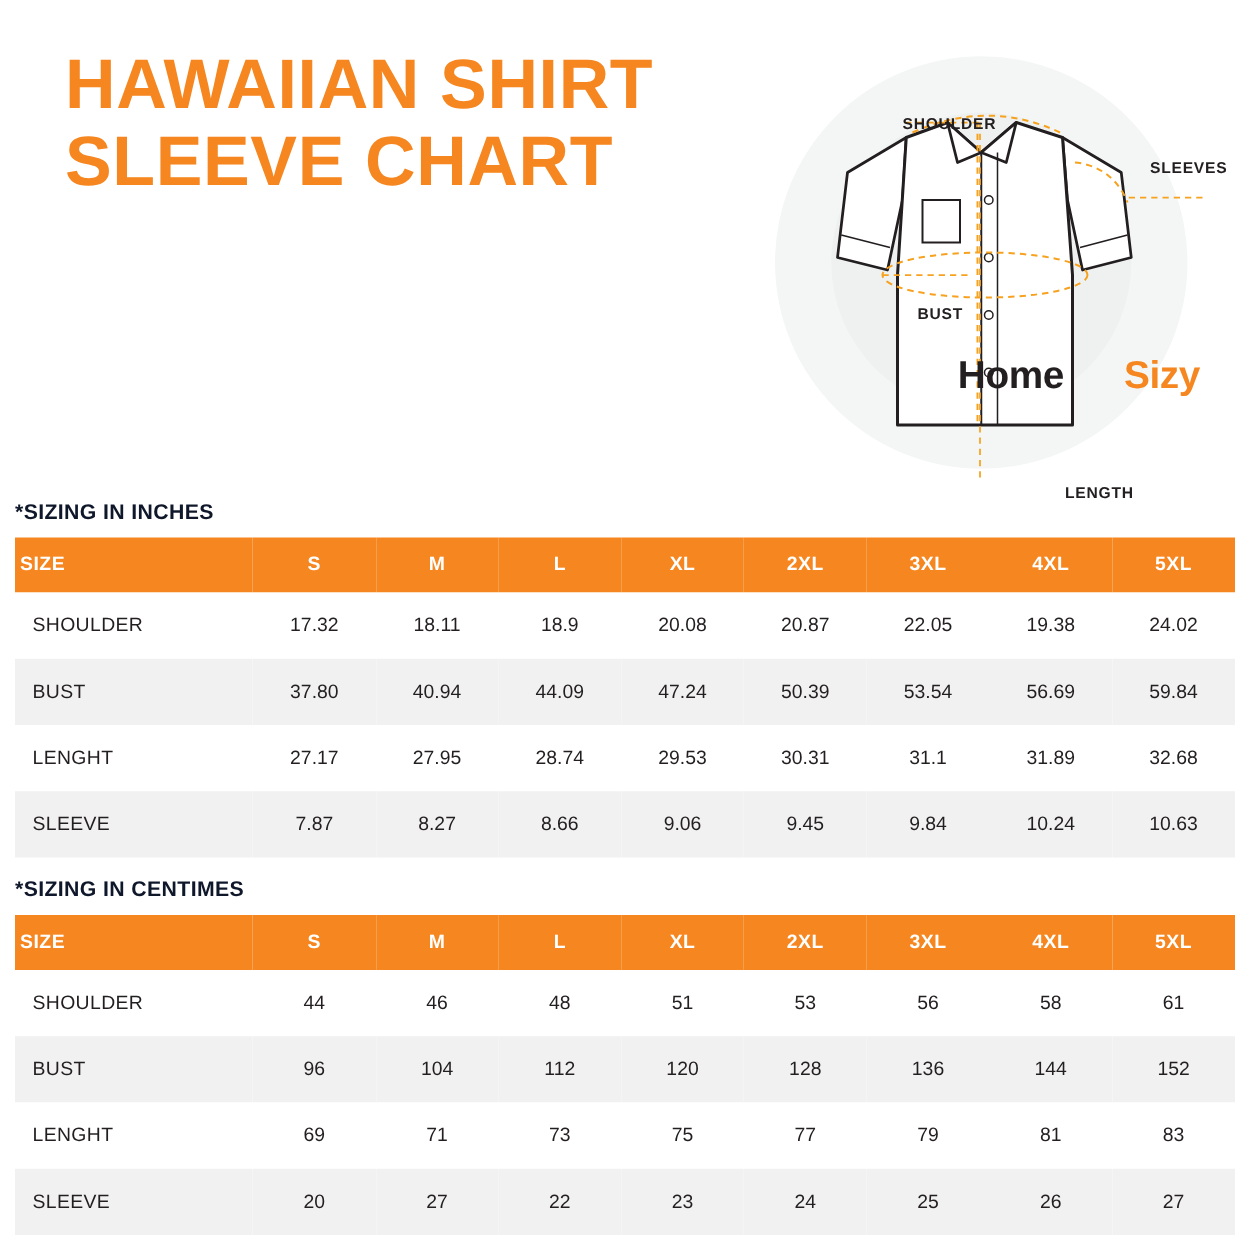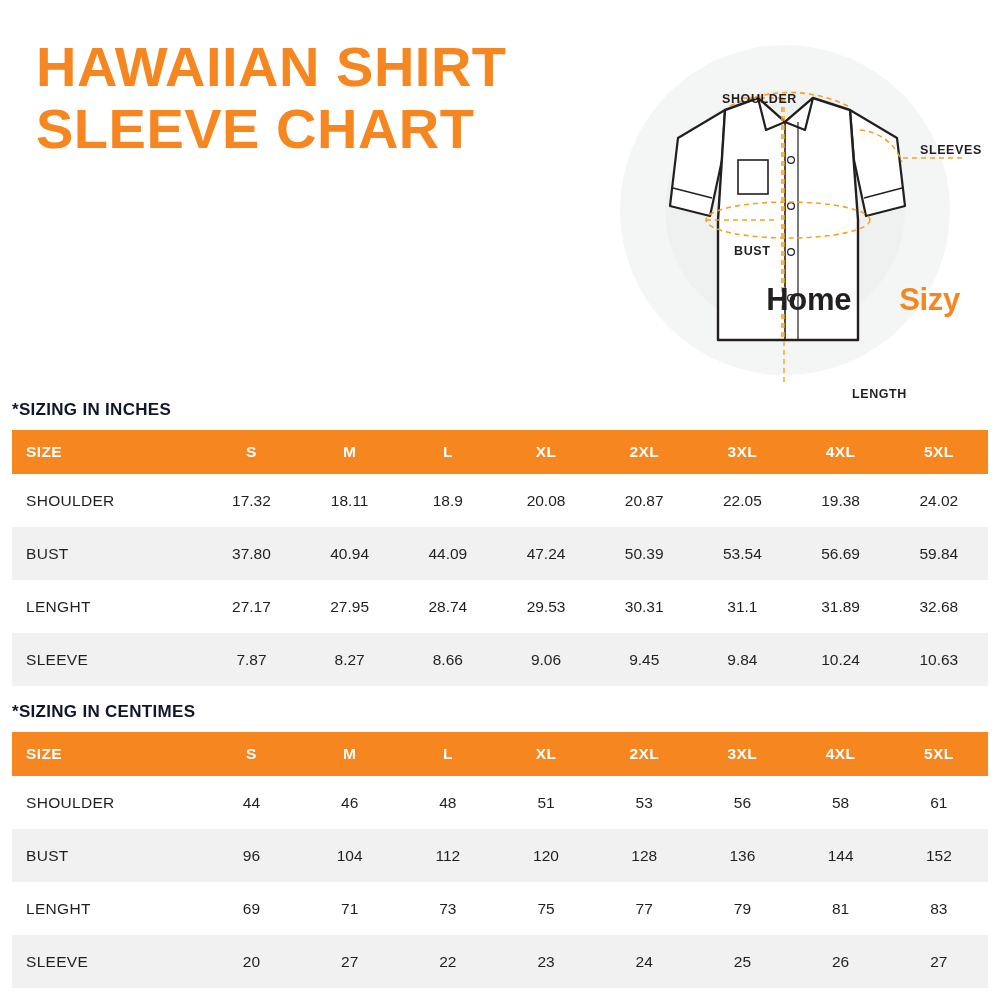--- a/index.html
+++ b/index.html
@@ -18,21 +18,21 @@
     position: relative;
     width: 1000px;
     height: 1000px;
     box-sizing: border-box;
   }
 
   
   .header {
     position: relative;
     height: 400px;
-    padding: 36px 0 0 36px;
+    padding: 36px 0 0 52px;
     box-sizing: border-box;
   }
   .title {
     font-size: 56px;
     line-height: 62px;
     font-weight: bold;
     color: #F6861F;
     letter-spacing: 0.5px;
     margin: 0;
     font-family: "Liberation Sans", sans-serif;
@@ -66,21 +66,21 @@
   .brand .sizy { color: #F6861F; margin-left: 48px; }
 
   .anno {
     position: absolute;
     font-size: 12.5px;
     font-weight: bold;
     color: #231f20;
     letter-spacing: 0.6px;
   }
   .anno-shoulder { left: 152px; top: 82px; }
-  .anno-sleeves  { left: 350px; top: 133px; }
+  .anno-sleeves  { left: 350px; top: 117px; }
   .anno-bust     { left: 164px; top: 234px; }
   .anno-length   { left: 282px; top: 377px; }
 
   
   .section-caption {
     font-size: 17px;
     font-weight: bold;
     color: #0f172a;
     margin: 0 0 10px 12px;
     letter-spacing: 0.3px;
@@ -98,21 +98,21 @@
     background: #F6861F;
     color: #ffffff;
     font-size: 15.5px;
     font-weight: bold;
     height: 42px;
     letter-spacing: 0.4px;
     text-align: center;
   }
   thead th.col-label {
     text-align: left;
-    padding-left: 14px;
+    padding-left: 4px;
   }
   tbody td {
     height: 51px;
     font-size: 15.5px;
     text-align: center;
     color: #231f20;
   }
   tbody td.col-label {
     text-align: left;
     padding-left: 14px;

